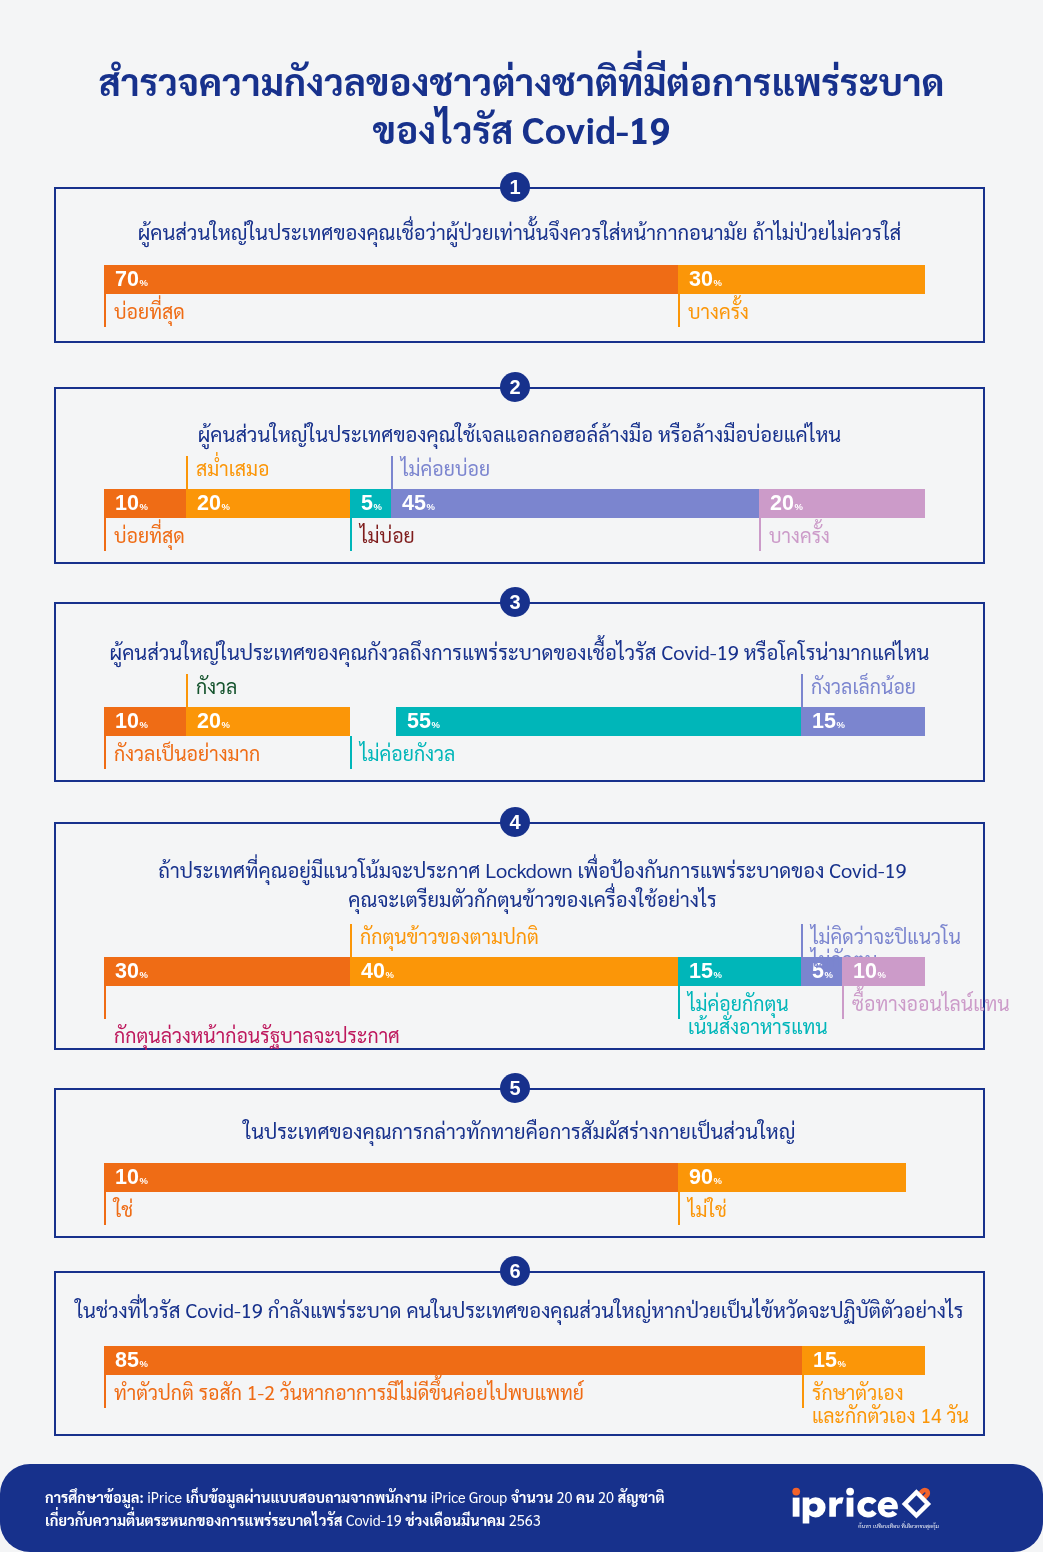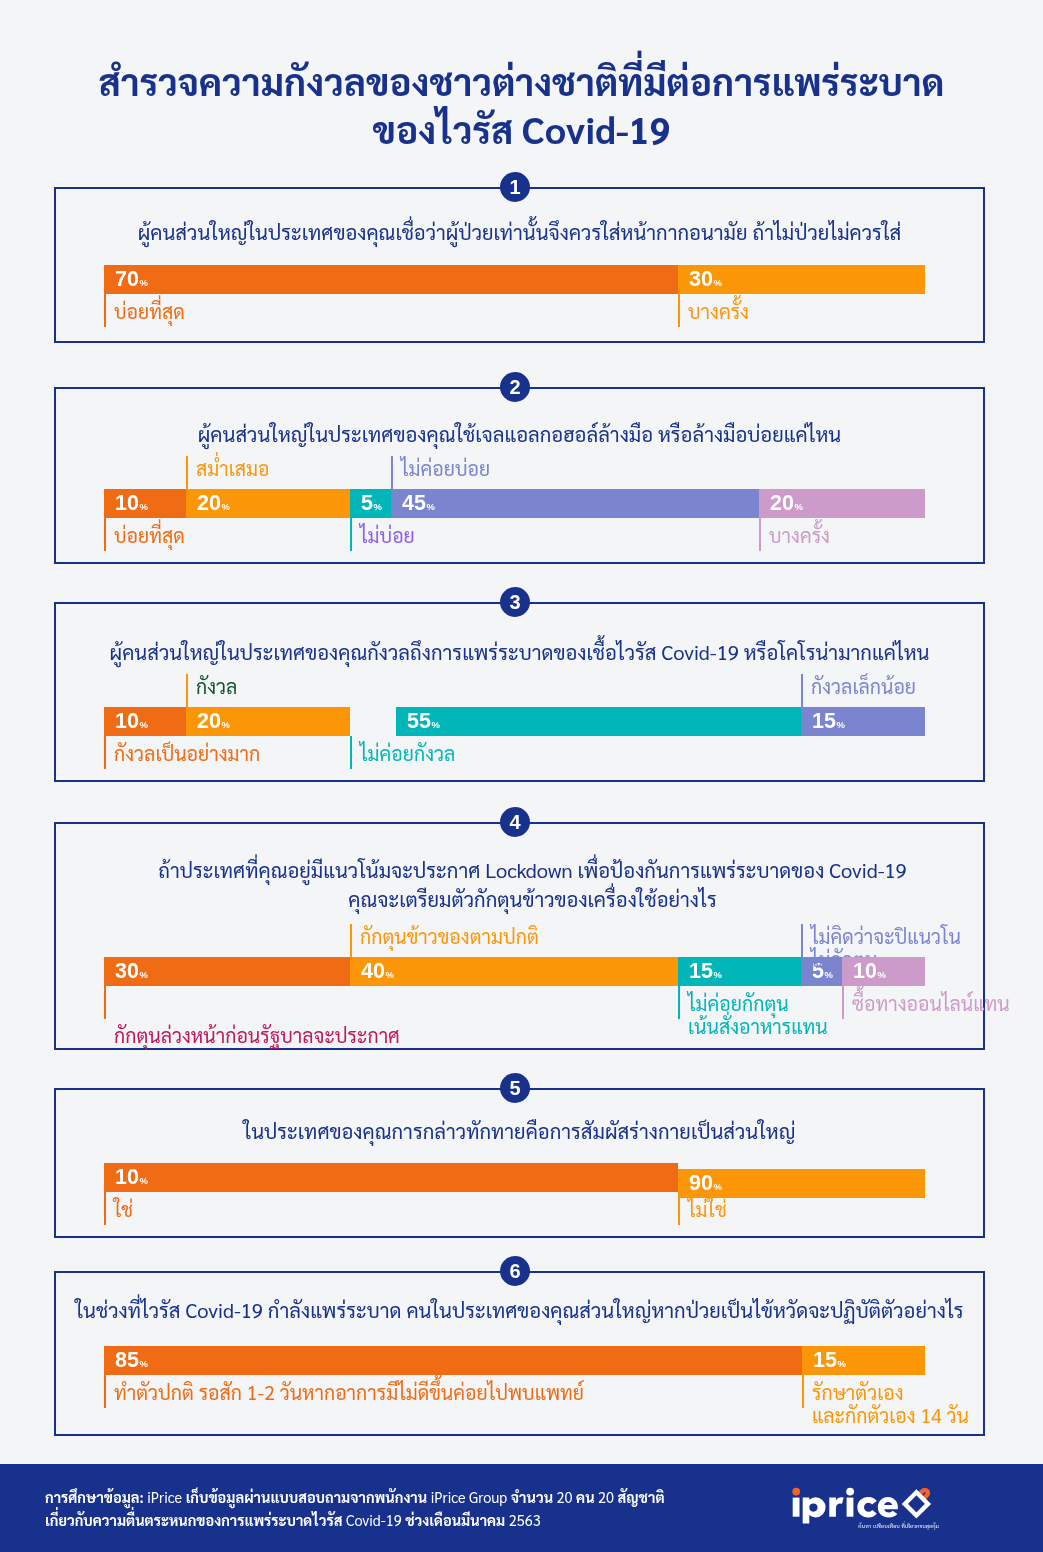--- a/index.html
+++ b/index.html
@@ -31,21 +31,21 @@
   .seg{position:absolute;height:29px;top:0;overflow:hidden;}
   .pct{
     position:absolute;left:11px;top:3px;
     color:#fff;font-weight:700;font-size:21.5px;line-height:22px;white-space:nowrap;
     font-family:"Liberation Sans","DejaVu Sans",sans-serif;
   }
   .pct i{font-style:normal;font-size:9.5px;font-weight:700;position:relative;top:0px;left:0.5px;}
   .lblbox{position:absolute;font-size:19.5px;line-height:23px;white-space:pre;}
   .tick{position:absolute;width:2px;}
 
-  .footer{position:absolute;left:0;top:1464px;width:1043px;height:88px;background:#17318c;}
+  .footer{position:absolute;left:0;top:1464px;width:1043px;height:88px;background:#17318c;border-radius:30px;}
   .fnote{position:absolute;left:45px;top:22px;color:#fff;font-size:14.5px;line-height:23px;font-weight:400;}
   .fnote b{font-weight:700;}
   .logo{position:absolute;left:787px;top:20px;width:152px;height:46px;}
   .tagline{
     position:absolute;left:70px;top:38px;width:82px;text-align:right;
     color:#fff;font-size:5.4px;line-height:7px;letter-spacing:0.1px;white-space:nowrap;
   }
 </style>
 </head>
 <body>
@@ -83,21 +83,21 @@
       <div class="lblbox" style="left: 114px; color: rgb(239, 108, 21); top: 524px;">บ่อยที่สุด</div>
       <div class="seg" style="left: 186px; top: 489px; width: 164px; background: rgb(251, 150, 8);">
         <span class="pct"><span>20</span><i>%</i></span>
       </div>
       <div class="tick" style="left: 186px; background: rgb(251, 150, 8); height: 33px; top: 456px;"></div>
       <div class="lblbox" style="left: 196px; color: rgb(251, 150, 8); top: 457px;">สม่ำเสมอ</div>
       <div class="seg" style="left: 350px; top: 489px; width: 41px; background: rgb(0, 182, 185);">
         <span class="pct"><span>5</span><i>%</i></span>
       </div>
       <div class="tick" style="left: 350px; background: rgb(0, 182, 185); height: 33px; top: 518px;"></div>
-      <div class="lblbox" style="left: 360px; color: #8b5cf6; top: 524px;">ไม่บ่อย</div>
+      <div class="lblbox" style="left: 360px; color: #7f1d1d; top: 524px;">ไม่บ่อย</div>
       <div class="seg" style="left: 391px; top: 489px; width: 368px; background: rgb(123, 133, 207);">
         <span class="pct"><span>45</span><i>%</i></span>
       </div>
       <div class="tick" style="left: 391px; background: rgb(123, 133, 207); height: 33px; top: 456px;"></div>
       <div class="lblbox" style="left: 401px; color: rgb(123, 133, 207); top: 457px;">ไม่ค่อยบ่อย</div>
       <div class="seg" style="left: 759px; top: 489px; width: 166px; background: rgb(204, 155, 201);">
         <span class="pct"><span>20</span><i>%</i></span>
       </div>
       <div class="tick" style="left: 759px; background: rgb(204, 155, 201); height: 33px; top: 518px;"></div>
       <div class="lblbox" style="left: 769px; color: rgb(204, 155, 201); top: 524px;">บางครั้ง</div>
@@ -162,21 +162,21 @@
       <div class="card" style="top: 1088px; height: 150px;"></div>
       <div class="badge" style="top: 1073px;">5</div>
       <div class="q" style="left: 54px; top: 1116px;">
         <div>ในประเทศของคุณการกล่าวทักทายคือการสัมผัสร่างกายเป็นส่วนใหญ่</div>
       </div>
       <div class="seg" style="left: 104px; top: 1163px; width: 574px; background: rgb(239, 108, 21);">
         <span class="pct"><span>10</span><i>%</i></span>
       </div>
       <div class="tick" style="left: 104px; background: rgb(239, 108, 21); height: 33px; top: 1192px;"></div>
       <div class="lblbox" style="left: 114px; color: rgb(239, 108, 21); top: 1198px;">ใช่</div>
-      <div class="seg" style="left: 678px; top: 1163px; width: 247px; background: rgb(251, 150, 8); margin-top: 6px;">
+      <div class="seg" style="left: 678px; top: 1163px; width: 228px; background: rgb(251, 150, 8);">
         <span class="pct"><span>90</span><i>%</i></span>
       </div>
       <div class="tick" style="left: 678px; background: rgb(251, 150, 8); height: 33px; top: 1192px;"></div>
       <div class="lblbox" style="left: 688px; color: rgb(251, 150, 8); top: 1198px;">ไม่ใช่</div>
       <div class="card" style="top: 1271px; height: 165px;"></div>
       <div class="badge" style="top: 1256px;">6</div>
       <div class="q" style="left: 54px; top: 1295px;">
         <div>ในช่วงที่ไวรัส Covid-19 กำลังแพร่ระบาด คนในประเทศของคุณส่วนใหญ่หากป่วยเป็นไข้หวัดจะปฏิบัติตัวอย่างไร</div>
       </div>
       <div class="seg" style="left: 104px; top: 1346px; width: 698px; background: rgb(239, 108, 21);">

